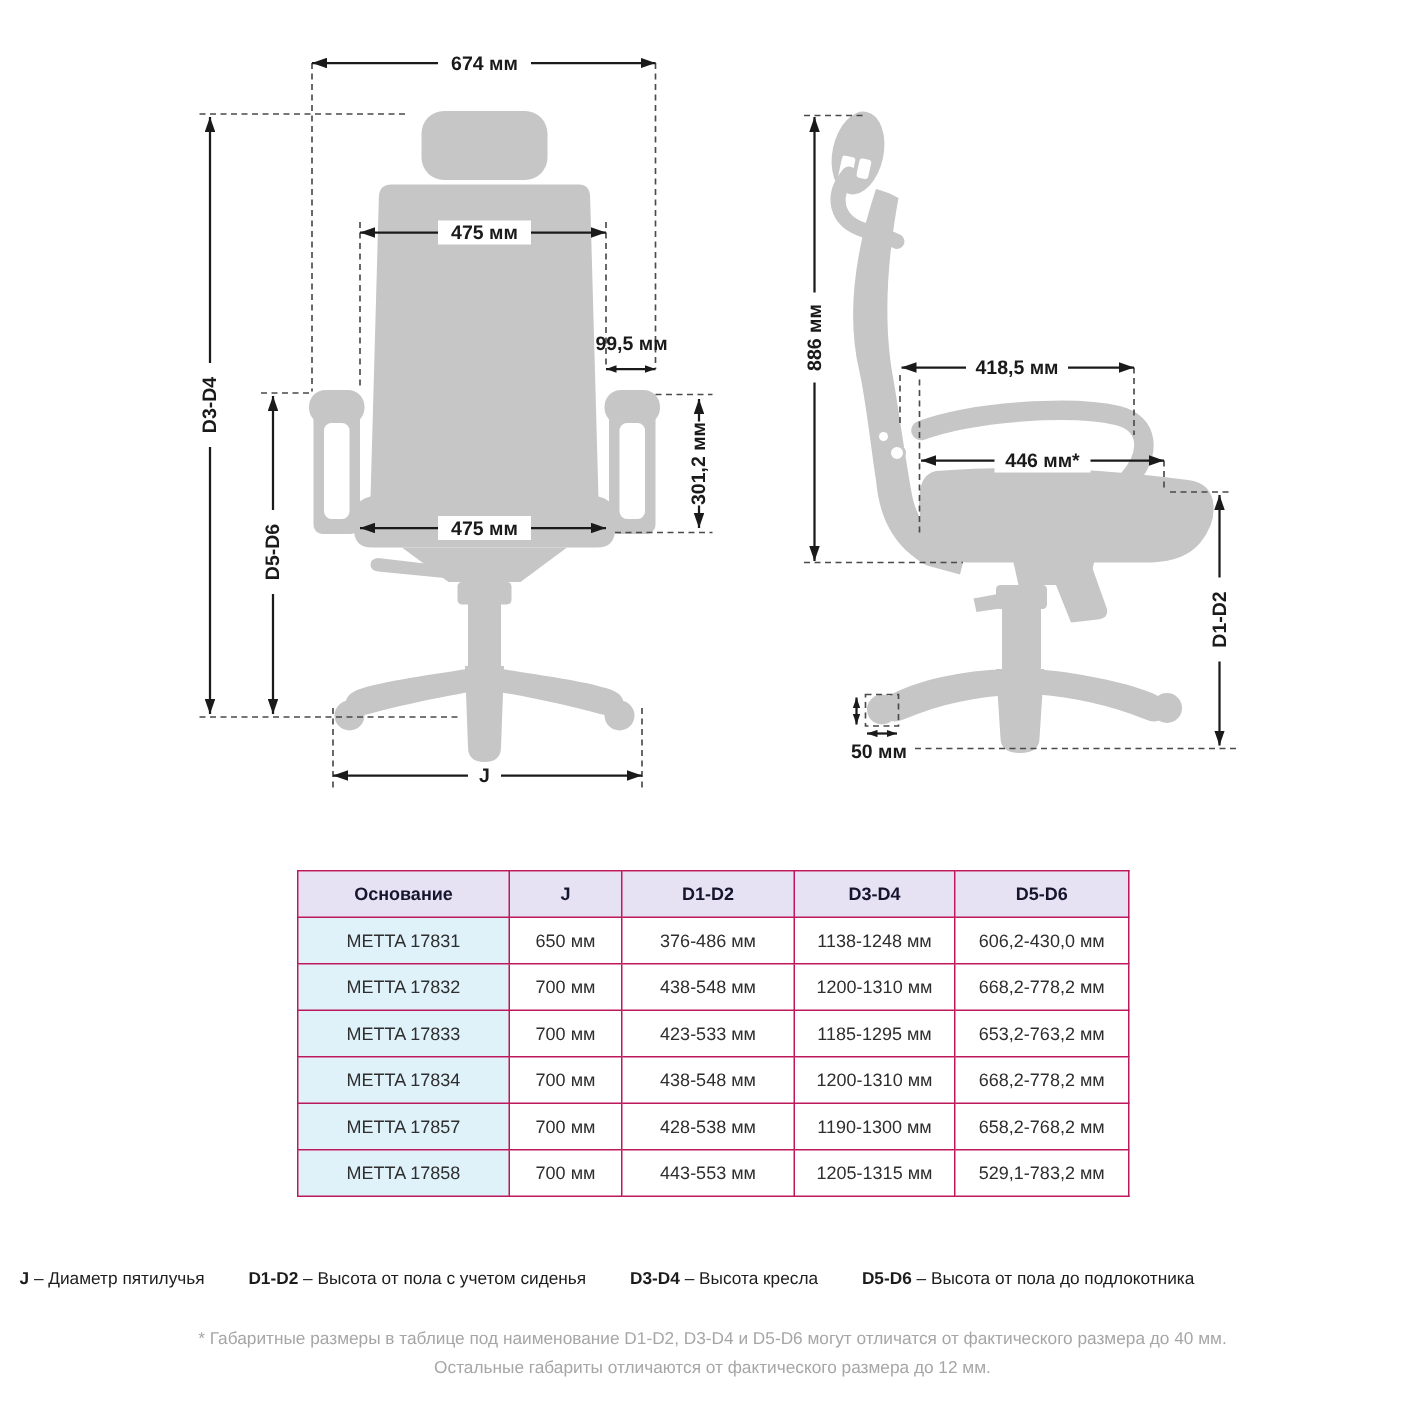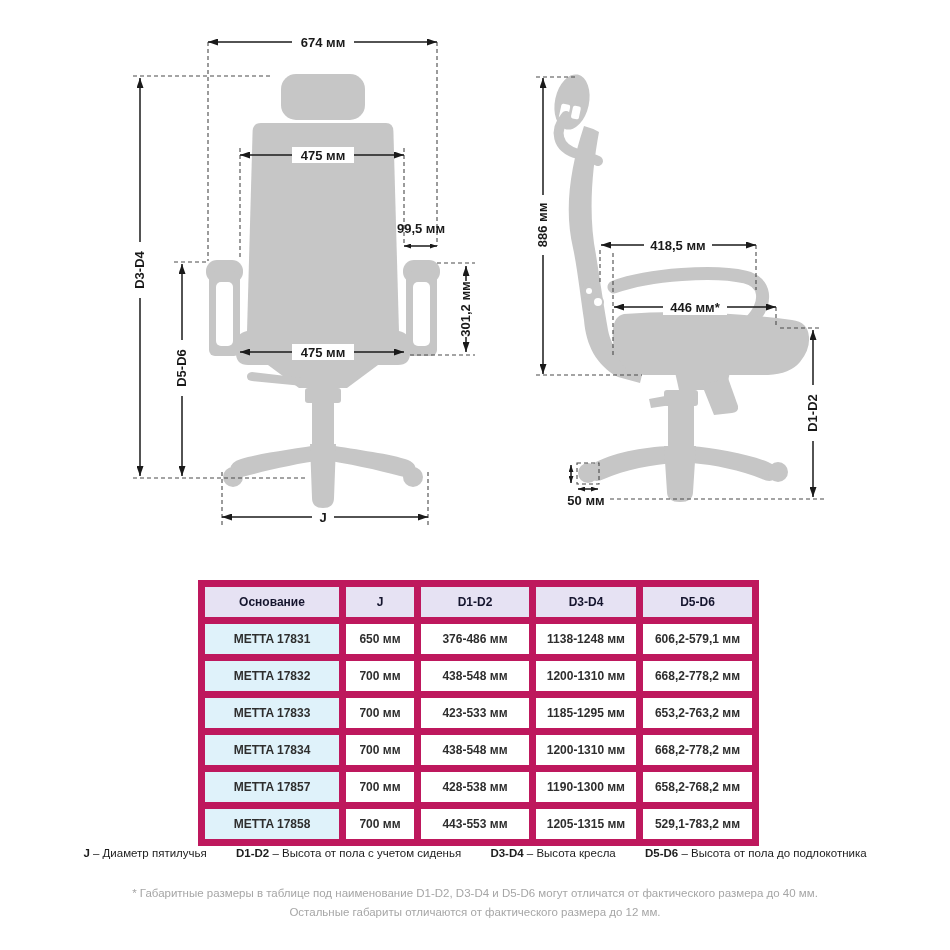--- a/index.html
+++ b/index.html
@@ -9,27 +9,27 @@
   svg{position:absolute;left:0;top:0;}
   svg text{font-family:"Liberation Sans",sans-serif;font-size:13px;font-weight:bold;fill:#1a1a1a;}
   .dim-line{stroke:#1a1a1a;stroke-width:1.5;fill:none;}
   .dash{stroke:#4a4a4a;stroke-width:1.1;fill:none;stroke-dasharray:4 3;}
   .chair{fill:#c6c6c6;stroke:none;}
   .hole{fill:#ffffff;}
   .lblbg{fill:#ffffff;}
   .stroke-chair{stroke:#c6c6c6;fill:none;}
 
   .dim-table{position:absolute;left:198px;top:580px;border-collapse:collapse;table-layout:fixed;width:554px;}
-  .dim-table th,.dim-table td{border:7px solid #be185d;height:30px;text-align:center;vertical-align:middle;
+  .dim-table th,.dim-table td{border:1px solid #be185d;height:30px;text-align:center;vertical-align:middle;
        font-size:12px;padding:0;}
   .dim-table th{background:#e6e2f3;font-weight:bold;color:#15152e;}
-  .dim-table td{color:#2e2e2e;background:#ffffff;font-weight:bold;}
+  .dim-table td{color:#2e2e2e;background:#ffffff;font-weight:normal;}
   .dim-table td.name{background:#dff2fa;}
 
-  .legend{position:absolute;left:0;top:847px;width:950px;text-align:center;font-size:11.5px;color:#1c1c1c;}
+  .legend{position:absolute;left:0;top:847px;width:950px;font-size:11.5px;color:#1c1c1c;}
   .legend .item{display:inline-block;margin:0 13px;white-space:nowrap;}
   .legend .term{font-weight:bold;}
 
   .footnote{position:absolute;left:0;top:884px;width:950px;text-align:center;
        font-size:11.5px;line-height:18.5px;color:#a6a6a6;}
 </style>
 </head>
 <body>
 
 <div class="stage">
@@ -207,21 +207,21 @@
         <th>D3-D4</th>
         <th>D5-D6</th>
       </tr>
     </thead>
     <tbody>
       <tr>
         <td class="name">METTA 17831</td>
         <td>650 мм</td>
         <td>376-486 мм</td>
         <td>1138-1248 мм</td>
-        <td>606,2-579,1 мм</td>
+        <td>606,2-430,0 мм</td>
       </tr>
       <tr>
         <td class="name">METTA 17832</td>
         <td>700 мм</td>
         <td>438-548 мм</td>
         <td>1200-1310 мм</td>
         <td>668,2-778,2 мм</td>
       </tr>
       <tr>
         <td class="name">METTA 17833</td>

